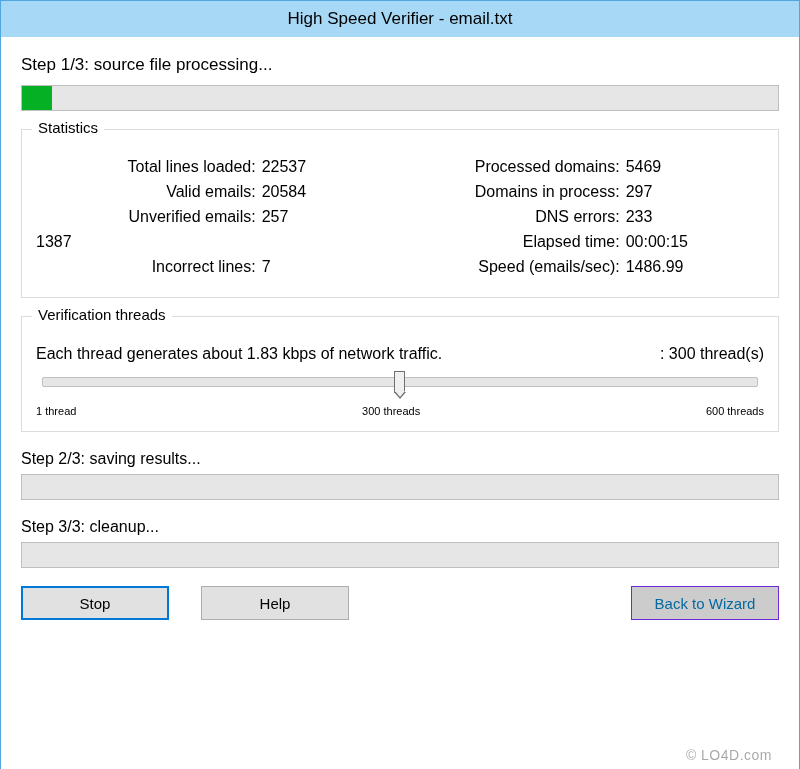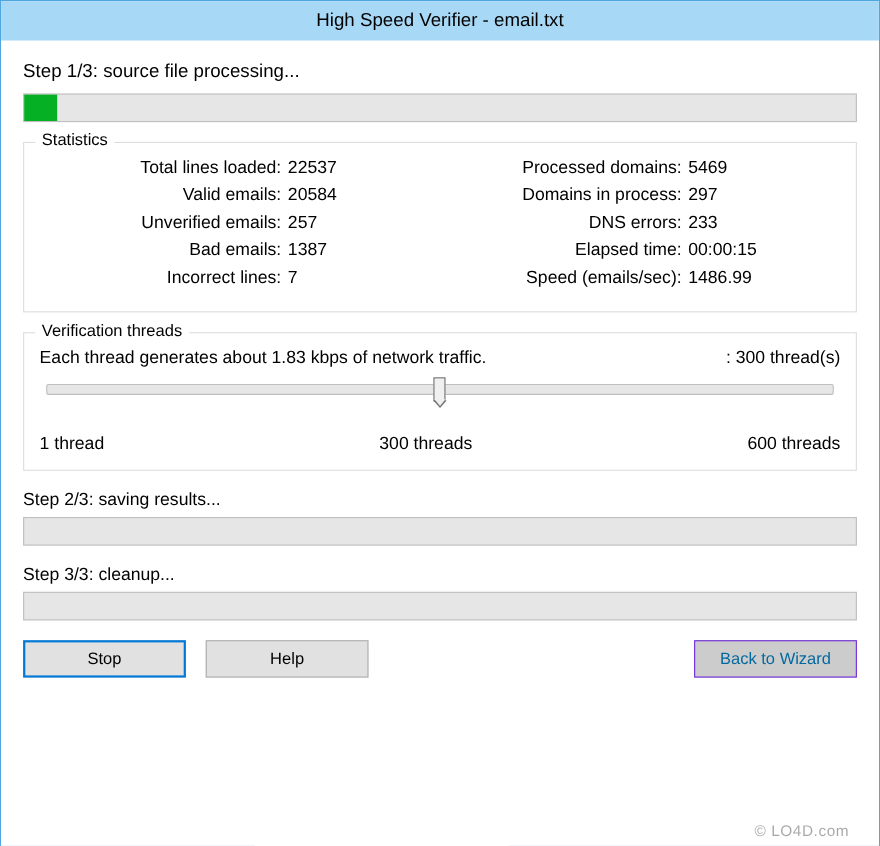--- a/index.html
+++ b/index.html
@@ -48,21 +48,21 @@
   }
   .progress .fill {
     position: absolute;
     left: 0; top: 0; bottom: 0;
     background: #06b025;
   }
   .progress.empty .fill { width: 0; }
   .groupbox {
     border: 1px solid #dcdcdc;
     margin: 0 0 18px 0;
-    padding: 14px 14px 14px 14px;
+    padding: 28px 14px 14px 14px;
     position: relative;
   }
   .groupbox .legend {
     position: absolute;
     top: -11px;
     left: 10px;
     background: #fff;
     padding: 0 6px;
     font-size: 15px;
     color: #000;
@@ -127,31 +127,31 @@
     bottom: -5px;
     width: 0; height: 0;
     border-left: 5.5px solid transparent;
     border-right: 5.5px solid transparent;
     border-top: 6px solid #f0f0f0;
     z-index: 1;
   }
   .slider-labels {
     display: flex;
     justify-content: space-between;
-    font-size: 16px;
-    margin-top: 36px;
+    font-size: 11px;
+    margin-top: 18px;
   }
   .step-block { margin-bottom: 14px; }
   .step-sub-label {
     font-size: 16px;
     margin-bottom: 6px;
   }
   .button-row {
     display: flex;
-    gap: 18px;
+    gap: 32px;
     margin-top: 10px;
   }
   .btn {
     width: 148px;
     height: 34px;
     background: #e1e1e1;
     border: 1px solid #adadad;
     font-size: 15px;
     font-family: inherit;
     cursor: pointer;
@@ -200,21 +200,20 @@
             </div>
           <div class="stat-row">
               <span class="stat-label">Valid emails:</span>
               <span class="stat-value">20584</span>
             </div>
           <div class="stat-row">
               <span class="stat-label">Unverified emails:</span>
               <span class="stat-value">257</span>
             </div>
           <div class="stat-row">
-              <span class="stat-label">Bad emails:</span>
               <span class="stat-value">1387</span>
             </div>
           <div class="stat-row">
               <span class="stat-label">Incorrect lines:</span>
               <span class="stat-value">7</span>
             </div>
         </div>
         <div class="stats-col">
           <div class="stat-row">
               <span class="stat-label">Processed domains:</span>

